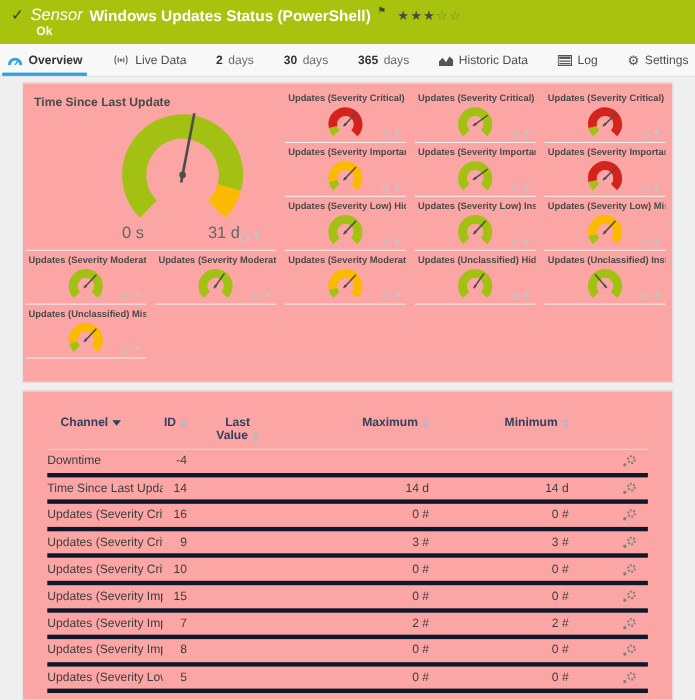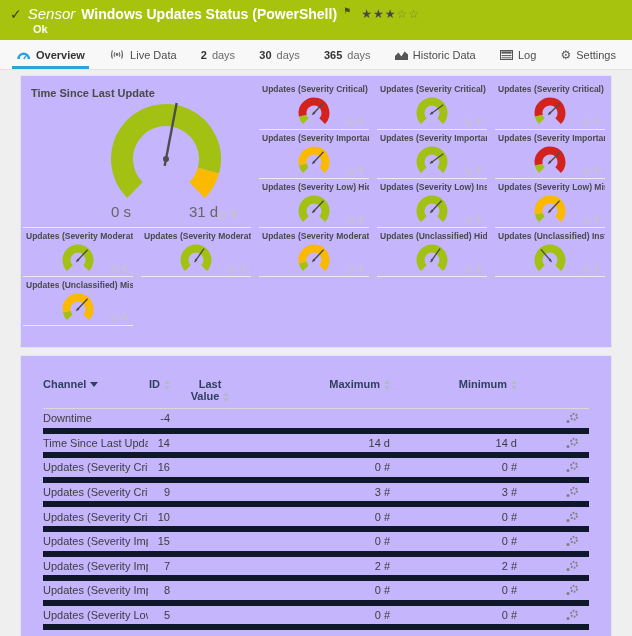--- a/index.html
+++ b/index.html
@@ -19,31 +19,31 @@
   .gh-title { font-weight:bold; font-size:14px; }
   .gh-flag { font-family:"DejaVu Sans",sans-serif; font-size:9px; color:#45511a; align-self:flex-start; margin-top:1px; }
   .gh-stars { font-family:"DejaVu Sans",sans-serif; font-size:12px; letter-spacing:1px; margin-left:4px; }
   .gh-stars .full { color:#474747; }
   .gh-stars .empty { color:#7d8c2e; }
   .gh-status { position:absolute; left:33px; top:23px; font-size:11px; font-weight:bold; color:#fdfdf2; }
   
   .tab-bar {
     position:absolute; top:40px; left:0; width:632px; height:30px;
     background:#f8f8f8; border-bottom:1px solid #e2e2e2;
-    display:flex; align-items:stretch; justify-content:space-between; padding:0 10px;
+    display:flex; align-items:stretch; justify-content:space-between; padding:0 0;
   }
   .tab { display:flex; align-items:center; gap:5px; padding:0 6px; font-size:11px; color:#4d4d4d; position:relative; cursor:pointer; white-space:nowrap; }
   .tab.active { color:#333; font-weight:bold; }
   .tab.active::after { content:""; position:absolute; left:2px; right:2px; bottom:0; height:3px; background:#2da3dc; }
   .tab .num { font-weight:bold; color:#333; }
   .tab .days { color:#6b6b6b; }
   .tab svg { display:block; }
   .glyph-icon { font-family:"DejaVu Sans",sans-serif; font-size:12px; color:#555; }
   
-  .panel { position:absolute; left:20px; width:592px; background:#c4b5fd; border:1px solid #e4e4e4; }
+  .panel { position:absolute; left:20px; width:592px; background:#fca5a5; border:1px solid #e4e4e4; }
   #panel-gauges { top:75px; height:273px; }
   #panel-table  { top:355px; height:300px; padding:16px 22px 0 22px; }
   
   #gauge-grid { display:grid; grid-template-columns:repeat(5,118px); grid-auto-rows:49px; padding:5px 0 0 2px; }
   .gauge-cell { position:relative; border-bottom:1px solid #eaeaea; margin-right:8px; overflow:hidden; }
   .gauge-cell .g-label { font-size:8.5px; font-weight:bold; color:#4a4a4a; white-space:nowrap; overflow:hidden; padding:3px 0 0 3px; }
   .gauge-cell svg.gauge { display:block; margin:0 auto; }
   .cell-icons { position:absolute; right:5px; bottom:2px; display:flex; gap:3px; align-items:flex-end; }
   .main-cell { grid-column:1 / span 2; grid-row:1 / span 3; }
   .main-cell .g-label { font-size:11px; padding:6px 0 0 8px; }
@@ -51,33 +51,33 @@
   .scale-label { position:absolute; font-size:15px; color:#666; }
   .scale-min { left:88px; top:122px; }
   .scale-max { left:166px; top:122px; }
   .main-cell .cell-icons { right:14px; bottom:6px; }
   
   .t-header {
     display:grid; grid-template-columns:105px 22px 80px 140px 127px 1fr;
     font-size:11px; font-weight:bold; color:#31405d;
     padding:6px 0 6px 0; border-bottom:1px solid #d9d9d9;
   }
-  .th { display:flex; align-items:flex-start; gap:4px; }
+  .th { display:flex; align-items:flex-start; gap:4px;margin-left:12px; }
   .th.right { justify-content:flex-end; }
   .th.center { flex-direction:column; align-items:center; gap:0; }
   .th .line2 { display:flex; gap:4px; align-items:center; }
   .sort-ud { display:inline-flex; flex-direction:column; gap:2px; margin-top:2px; }
   .sort-ud i { display:block; width:0; height:0; border-left:3px solid transparent; border-right:3px solid transparent; }
   .sort-ud i.up { border-bottom:4px solid #b3bac6; }
   .sort-ud i.dn { border-top:4px solid #b3bac6; }
   .sort-down { display:inline-block; width:0; height:0; margin-top:4px;
     border-left:4px solid transparent; border-right:4px solid transparent; border-top:5px solid #31405d; }
   .t-row {
     display:grid; grid-template-columns:105px 22px 80px 140px 127px 1fr;
-    align-items:center; height:24.6px; border-bottom:6px solid #0f172a;
+    align-items:center; height:24.6px; border-bottom:4px solid #0f172a;
     font-size:11px; color:#3d3d3d;
   }
   .td-channel { white-space:nowrap; overflow:hidden; cursor:pointer; }
   .td-right { text-align:right; }
   .td-center { text-align:center; }
   .td-gear { display:flex; justify-content:flex-end; padding-right:10px; cursor:pointer; }
 </style>
 </head>
 <body>
 

